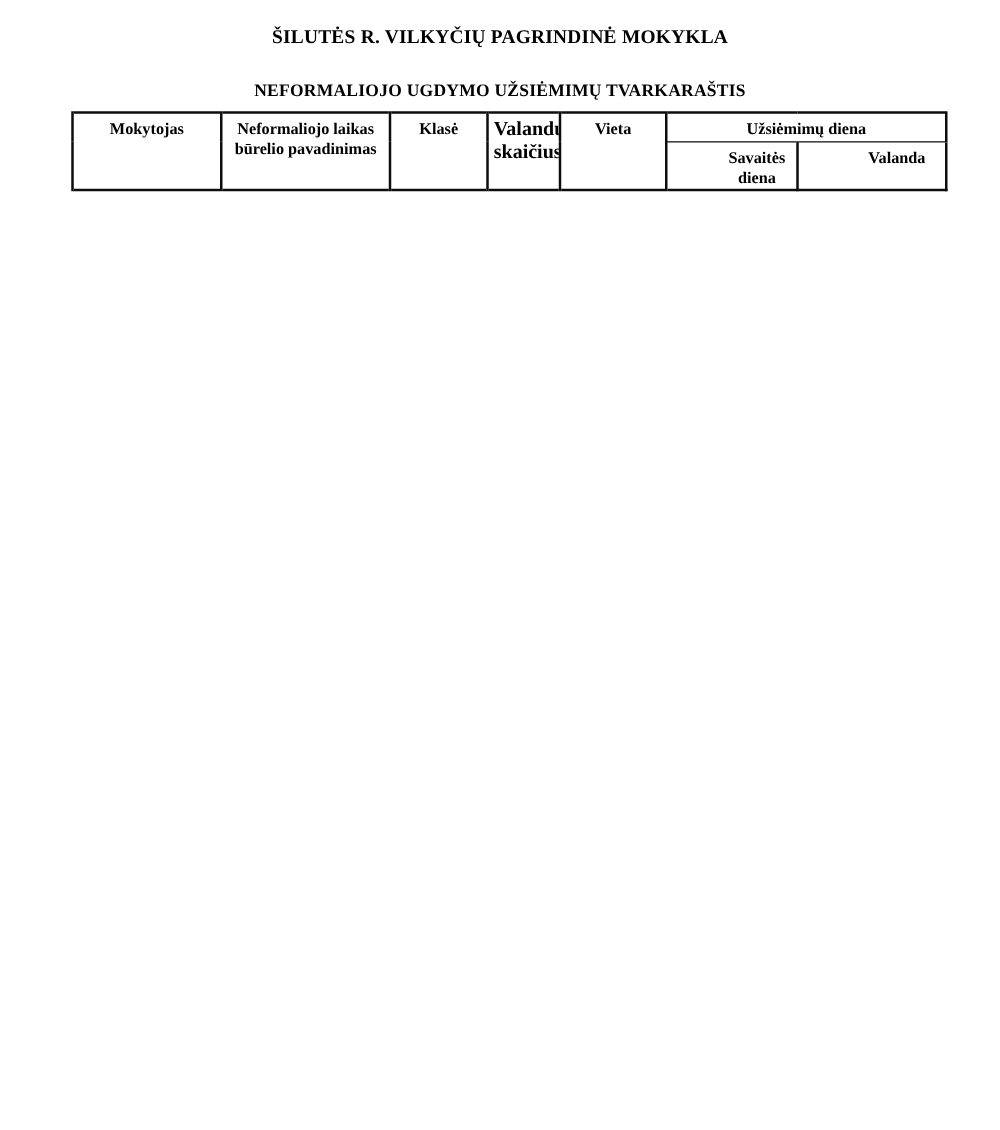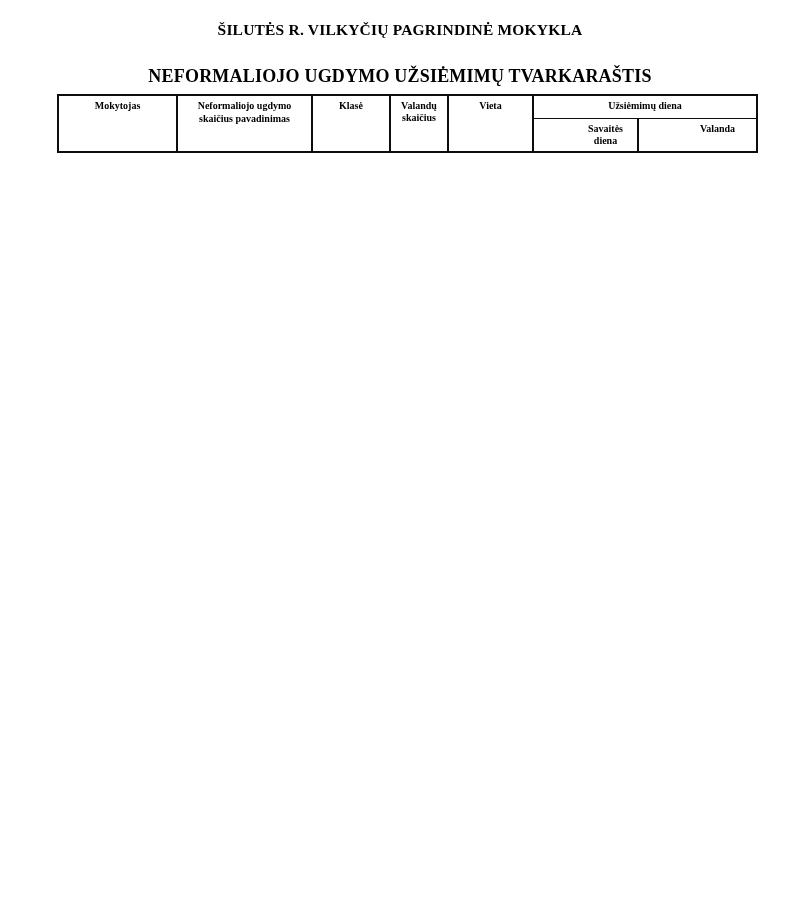--- a/index.html
+++ b/index.html
@@ -8,47 +8,47 @@
     width: 800px; height: 904px;
     font-family: "Liberation Serif", "DejaVu Serif", serif;
     color: #000;
     overflow: hidden;
   }
   .page { width: 800px; height: 904px; position: relative; }
 
   
   .titles { text-align: center; padding-top: 21px; }
   .school-name   { font-size: 15.5px; font-weight: bold; letter-spacing: .2px; }
-  .doc-title     { font-size: 18px;   font-weight: bold; margin-top: 27px; letter-spacing: .2px; }
+  .doc-title     { font-size: 14px;   font-weight: bold; margin-top: 27px; letter-spacing: .2px; }
   .school-year   { font-size: 14.5px; font-weight: bold; margin-top: 13px; }
   .semester      { font-size: 14.5px; font-weight: normal; margin-top: 12px; }
 
   
   table.schedule {
     border-collapse: collapse;
     table-layout: fixed;
     margin-left: 57px;
     margin-top: 7px;
     width: 699px;
     border: 2px solid #0d0d0d;
   }
   .schedule th, .schedule td {
     border: 1px solid #0d0d0d;
     border-left-width: 2px;
     border-right-width: 2px;
     padding: 1px 4px;
-    font-size: 10px;
+    font-size: 13px;
     line-height: 1.25;
     overflow: hidden;
   }
   
   .schedule thead th { font-weight: bold; vertical-align: top; padding-top: 4px; }
   tr.hrow1 { height: 23px; }
   tr.hrow2 { height: 34px; }
-  th.h-small { font-size: 10px; line-height: 1.15; }
+  th.h-small { font-size: 16px; line-height: 1.15; }
   th.h-sub { vertical-align: middle; padding-top: 1px; }
   thead tr.hrow1 th { border-bottom-width: 1px; }
   thead th[rowspan] { border-bottom-width: 2px; }
   thead tr.hrow2 th { border-bottom-width: 2px; padding-left: 44px; }
 </style>
 </head>
 <body>
 
 <div class="page">
 
@@ -63,21 +63,21 @@
       <col style="width:135px">
       <col style="width:78px">
       <col style="width:58px">
       <col style="width:85px">
       <col style="width:105px">
       <col style="width:119px">
     </colgroup>
     <thead>
       <tr class="hrow1">
         <th rowspan="2">Mokytojas</th>
-        <th rowspan="2">Neformaliojo ugdymo skaičius pavadinimas</th>
+        <th rowspan="2">Neformaliojo laikas būrelio pavadinimas</th>
         <th rowspan="2">Klasė</th>
         <th rowspan="2" class="h-small">Valandų skaičius</th>
         <th rowspan="2">Vieta</th>
         <th colspan="2" class="h-sub">Užsiėmimų diena</th>
       </tr>
       <tr class="hrow2">
         <th class="h-sub">Savaitės diena</th>
         <th class="h-sub">Valanda</th>
       </tr>
     </thead>

